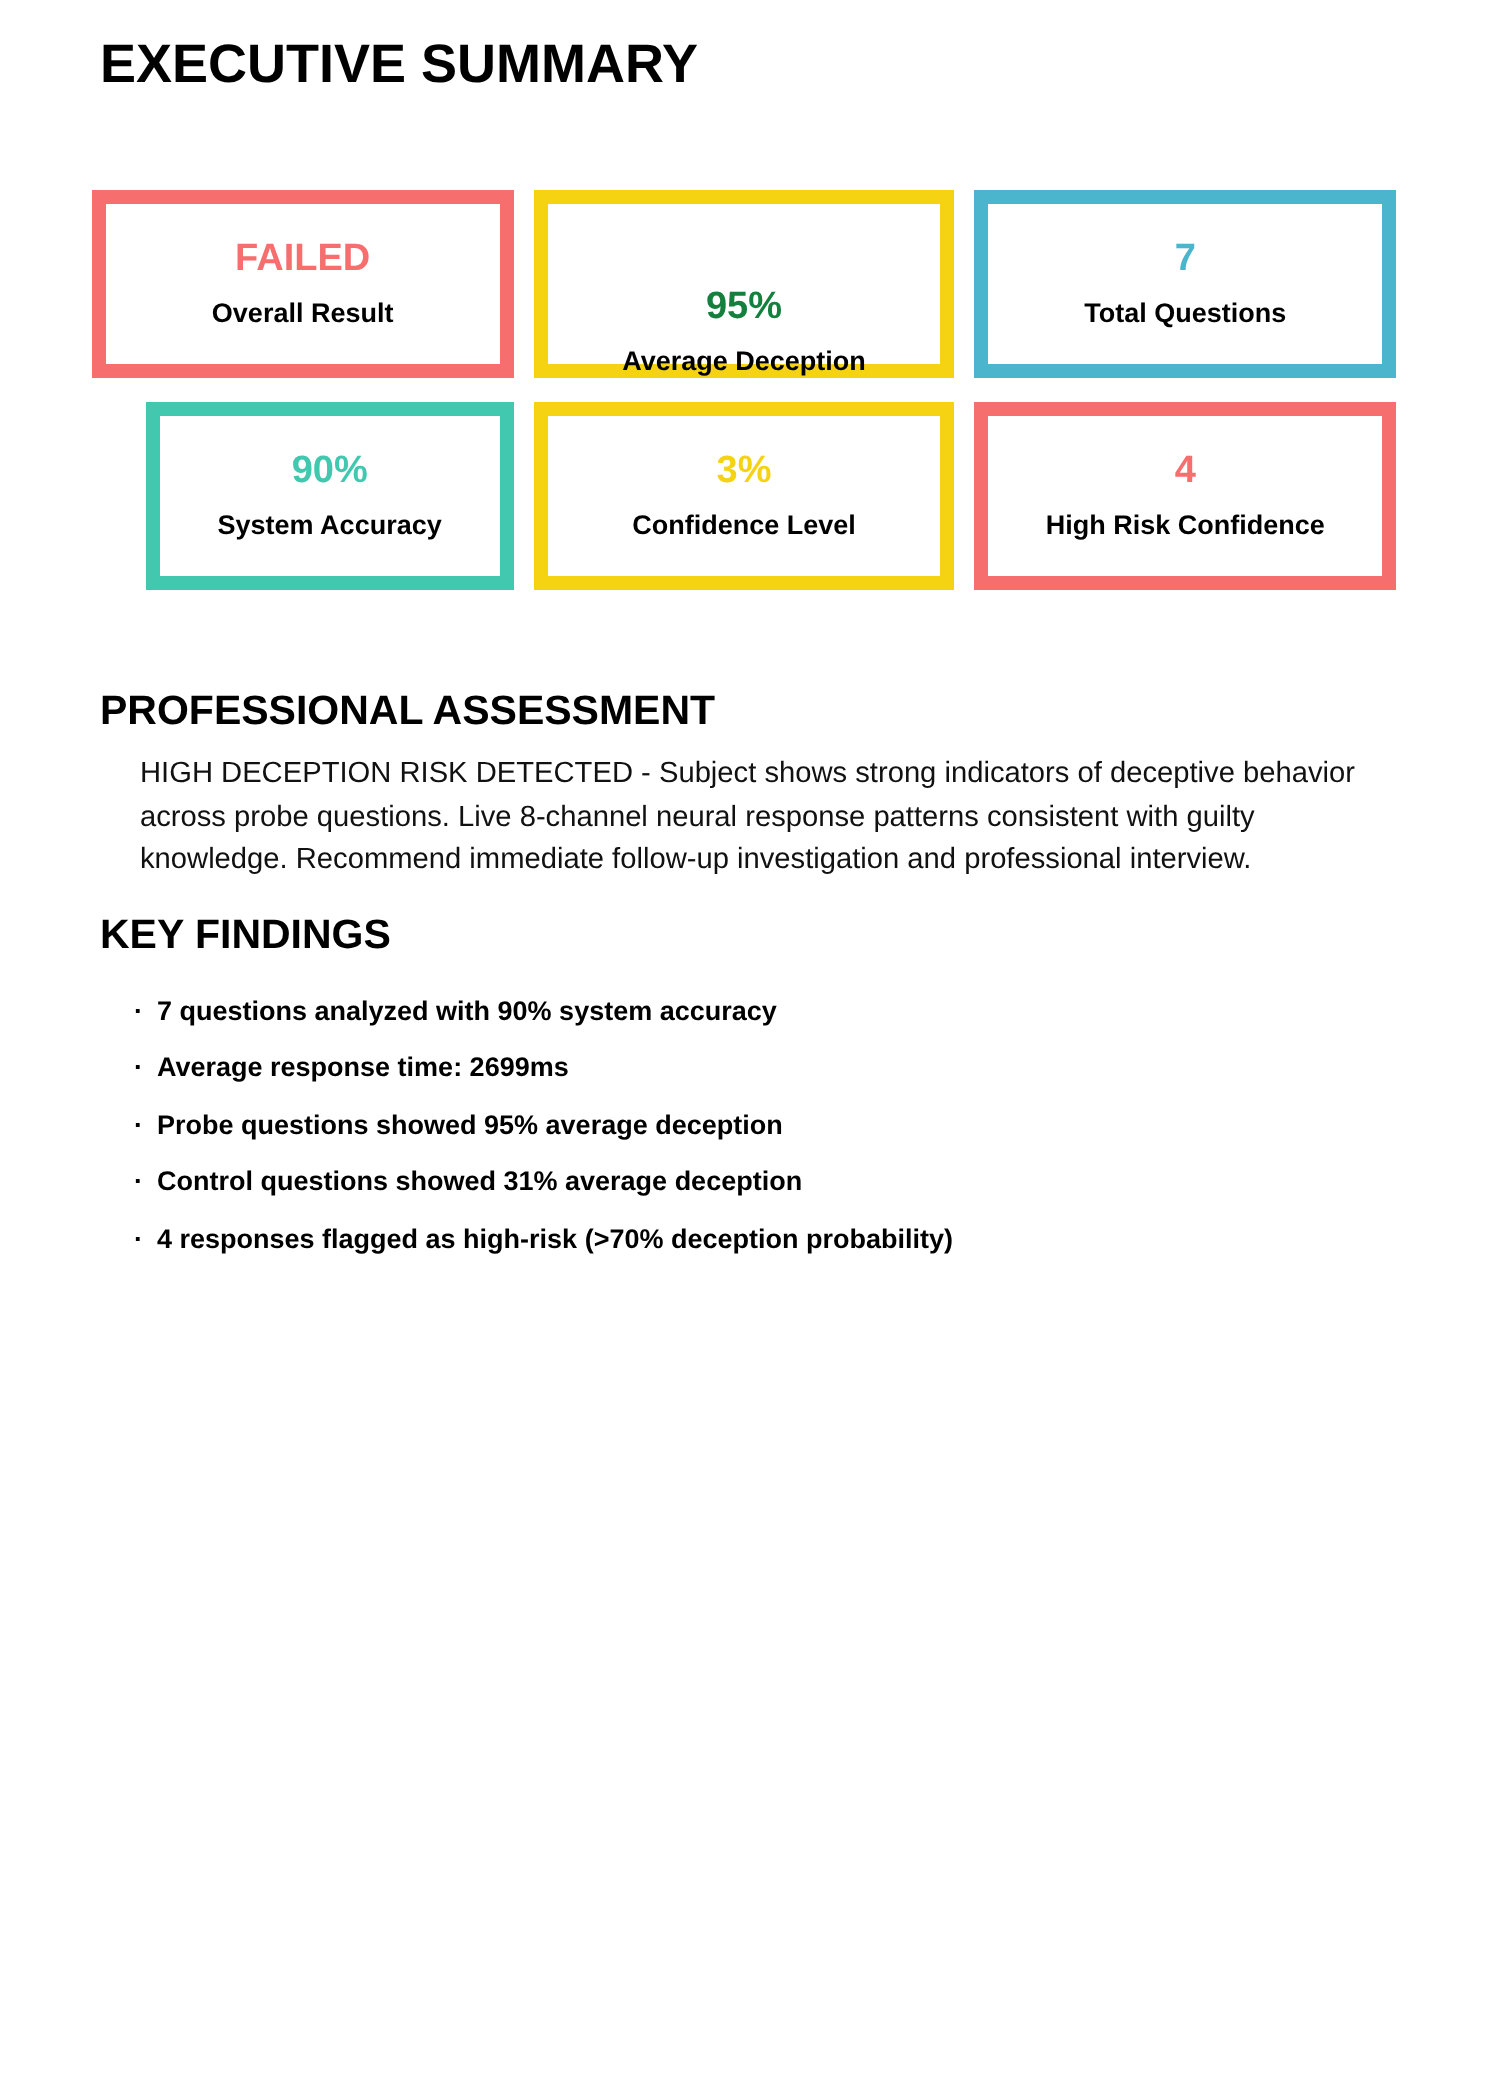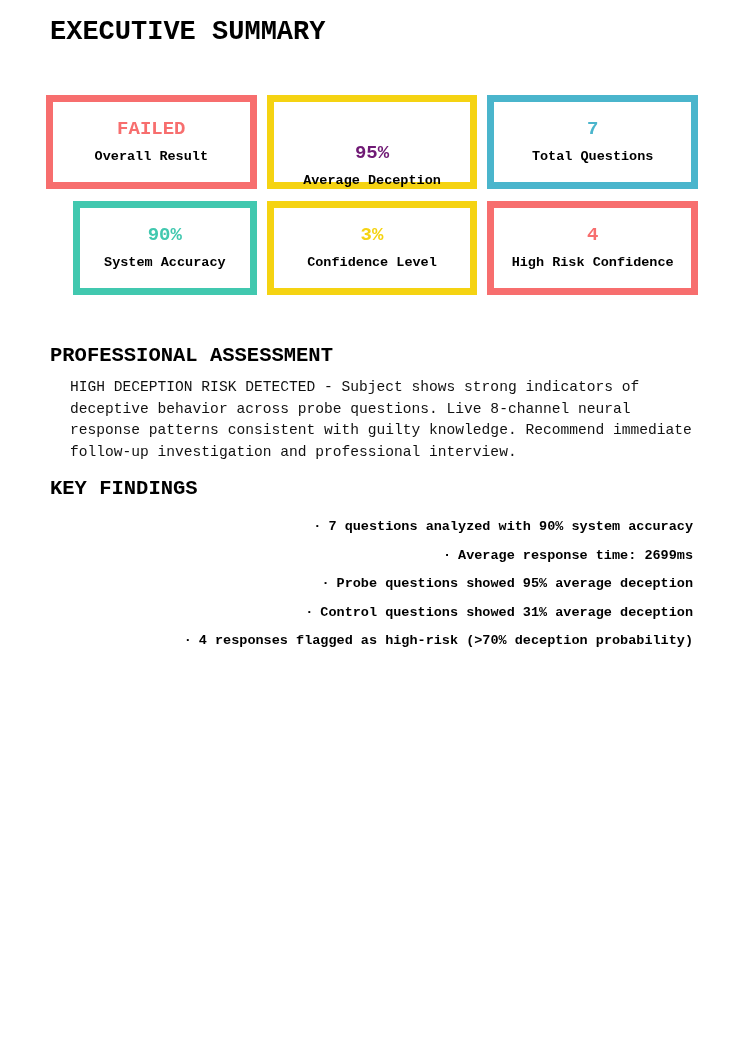--- a/index.html
+++ b/index.html
@@ -2,21 +2,21 @@
 <html><head>
 <meta charset="utf-8">
 <style>
   * { box-sizing: border-box; }
   html, body { margin: 0; padding: 0; background: #ffffff; }
   .page {
     position: relative;
     width: 743px;
     height: 796px;
     background: #ffffff;
-    font-family: Liberation Mono, monospace;
+    font-family: Liberation Sans, sans-serif;
     color: #000;
     overflow: hidden;
   }
   .page-title {
     margin: 0;
     padding: 17px 50px 0 50px;
     font-size: 27px;
     line-height: 30px;
     font-weight: bold;
     color: #000;
@@ -72,21 +72,20 @@
     list-style: none;
     margin: 17px 50px 0 67px;
     padding: 0;
   }
   .finding-item {
     font-size: 13.5px;
     font-weight: bold;
     line-height: 18px;
     margin-bottom: 10.5px;
     color: #000;
-    text-align: right;
   }
   .bullet-marker {
     display: inline-block;
     margin-right: 7px;
   }
   .page-footer {
     position: absolute;
     top: 1057px;
     right: 48px;
     font-size: 12.5px;
@@ -100,21 +99,21 @@
 <div class="page">
 
   <h1 class="page-title">EXECUTIVE SUMMARY</h1>
 
   <div class="cards">
     <div class="card" style="border-color: rgb(247, 110, 110); text-align: right;">
       <div class="card-value" style="color: rgb(247, 110, 110);">FAILED</div>
       <div class="card-label">Overall Result</div>
     </div>
     <div class="card" style="border-color: rgb(245, 211, 18);">
-      <div class="card-value" style="color: #701a75; margin-top: 48px;">95%</div>
+      <div class="card-value" style="color: #15803d; margin-top: 48px;">95%</div>
       <div class="card-label">Average Deception</div>
     </div>
     <div class="card" style="border-color: rgb(74, 181, 204);">
       <div class="card-value" style="color: rgb(74, 181, 204);">7</div>
       <div class="card-label">Total Questions</div>
     </div>
     <div class="card" style="border-color: rgb(65, 200, 175); margin-left: 27px;">
       <div class="card-value" style="color: rgb(65, 200, 175);">90%</div>
       <div class="card-label">System Accuracy</div>
     </div>

